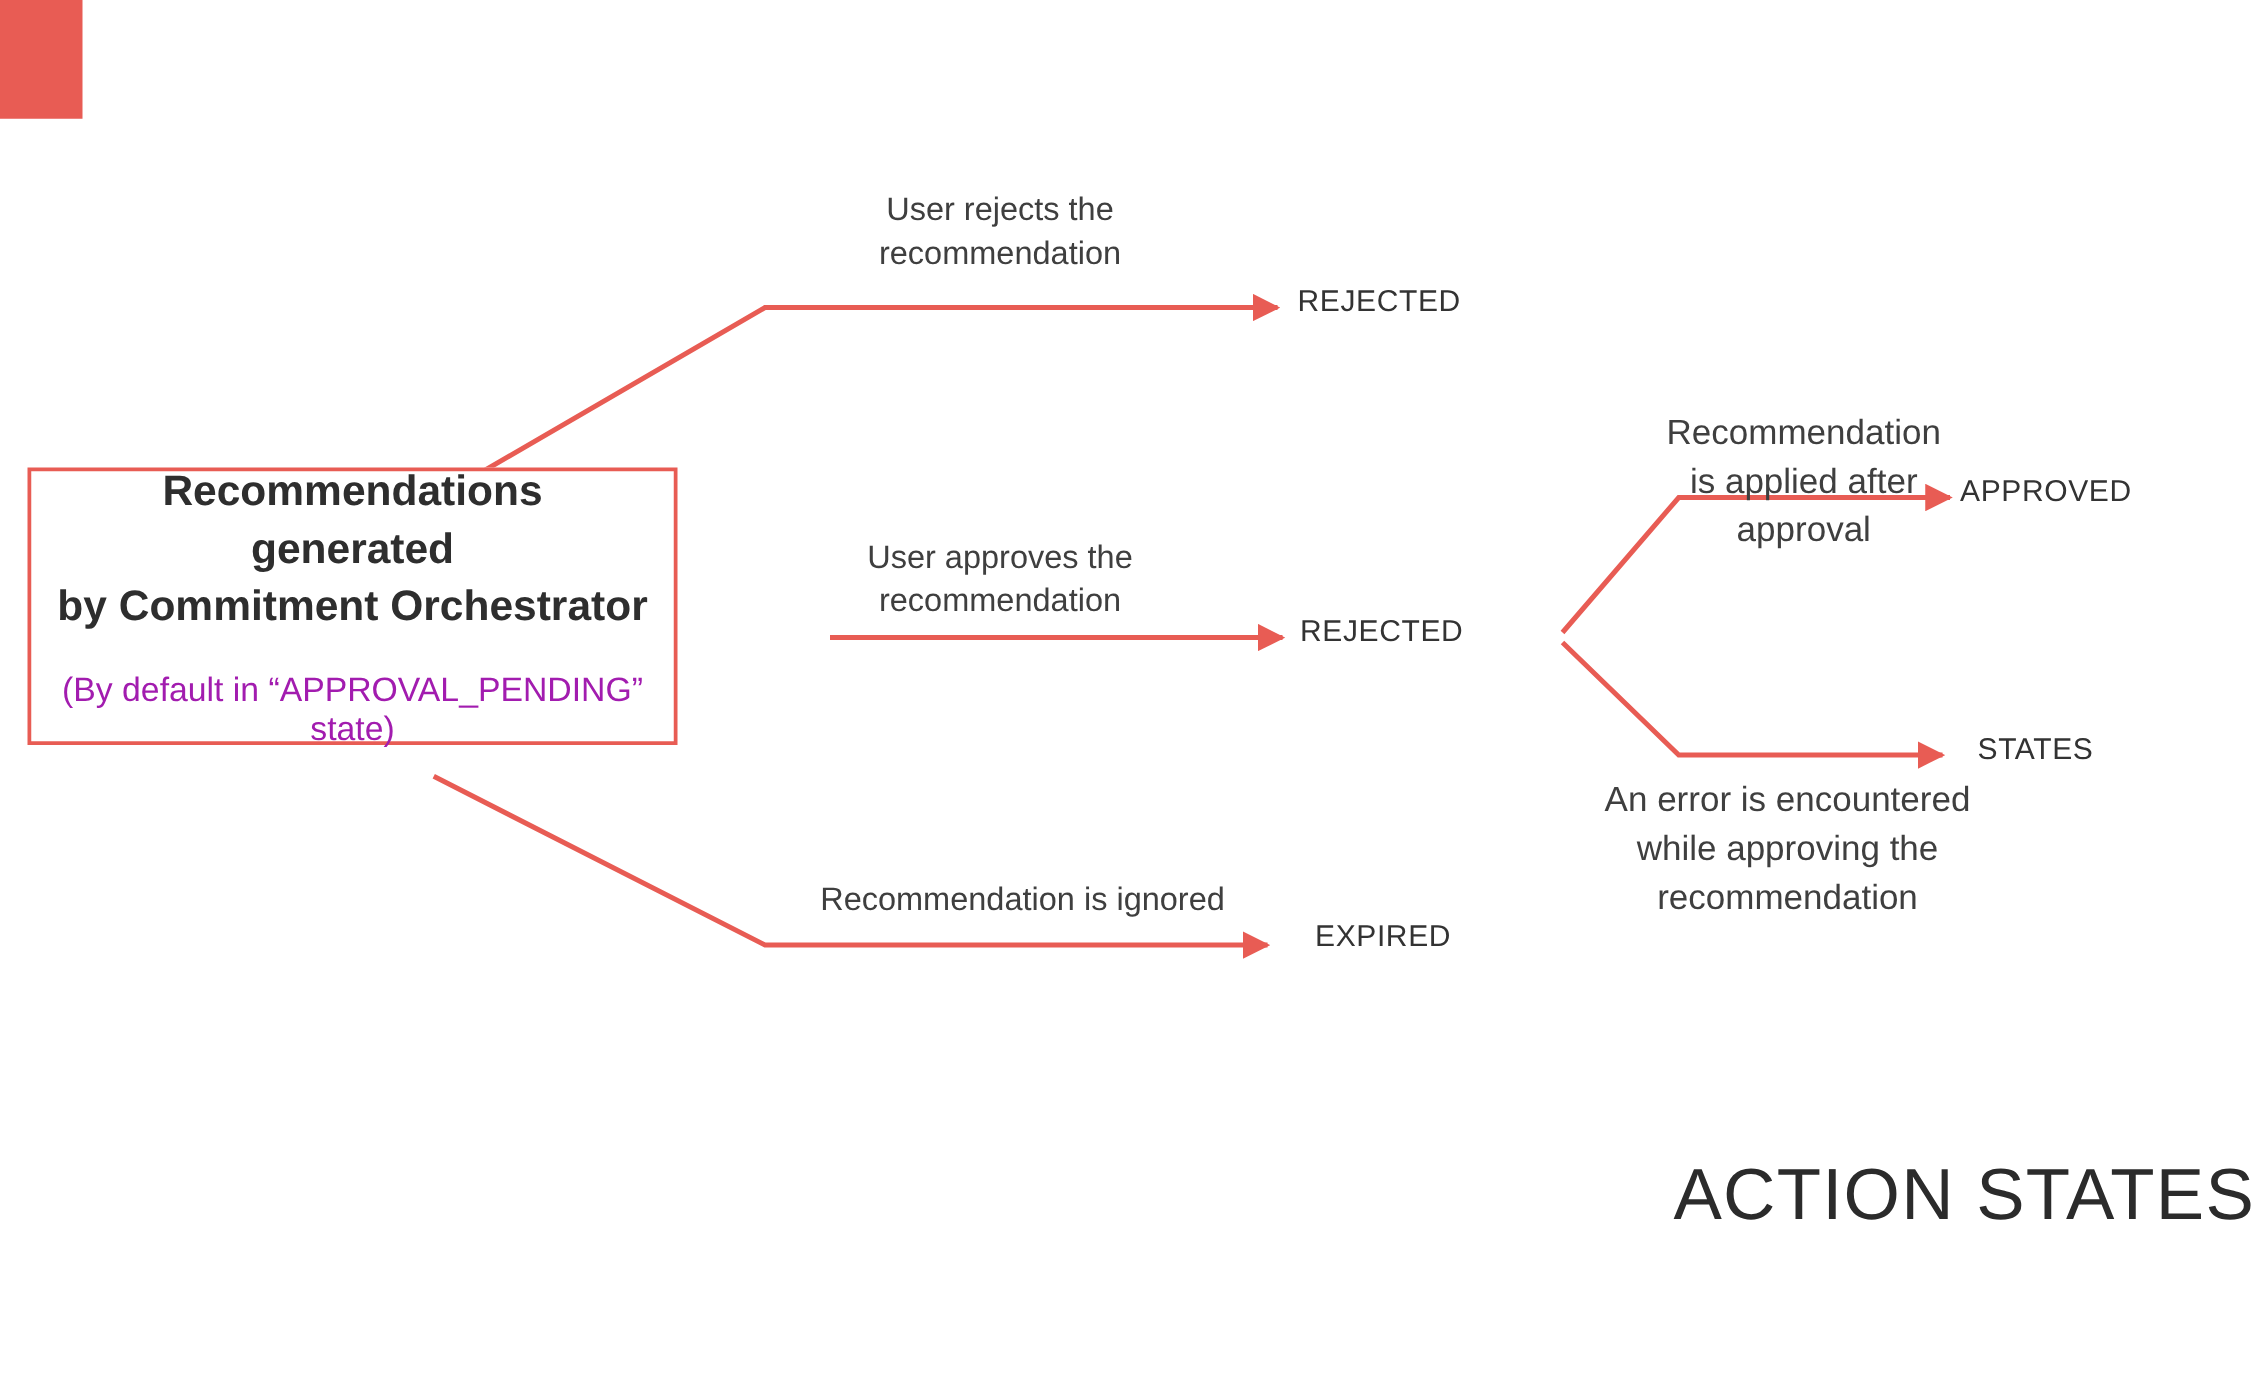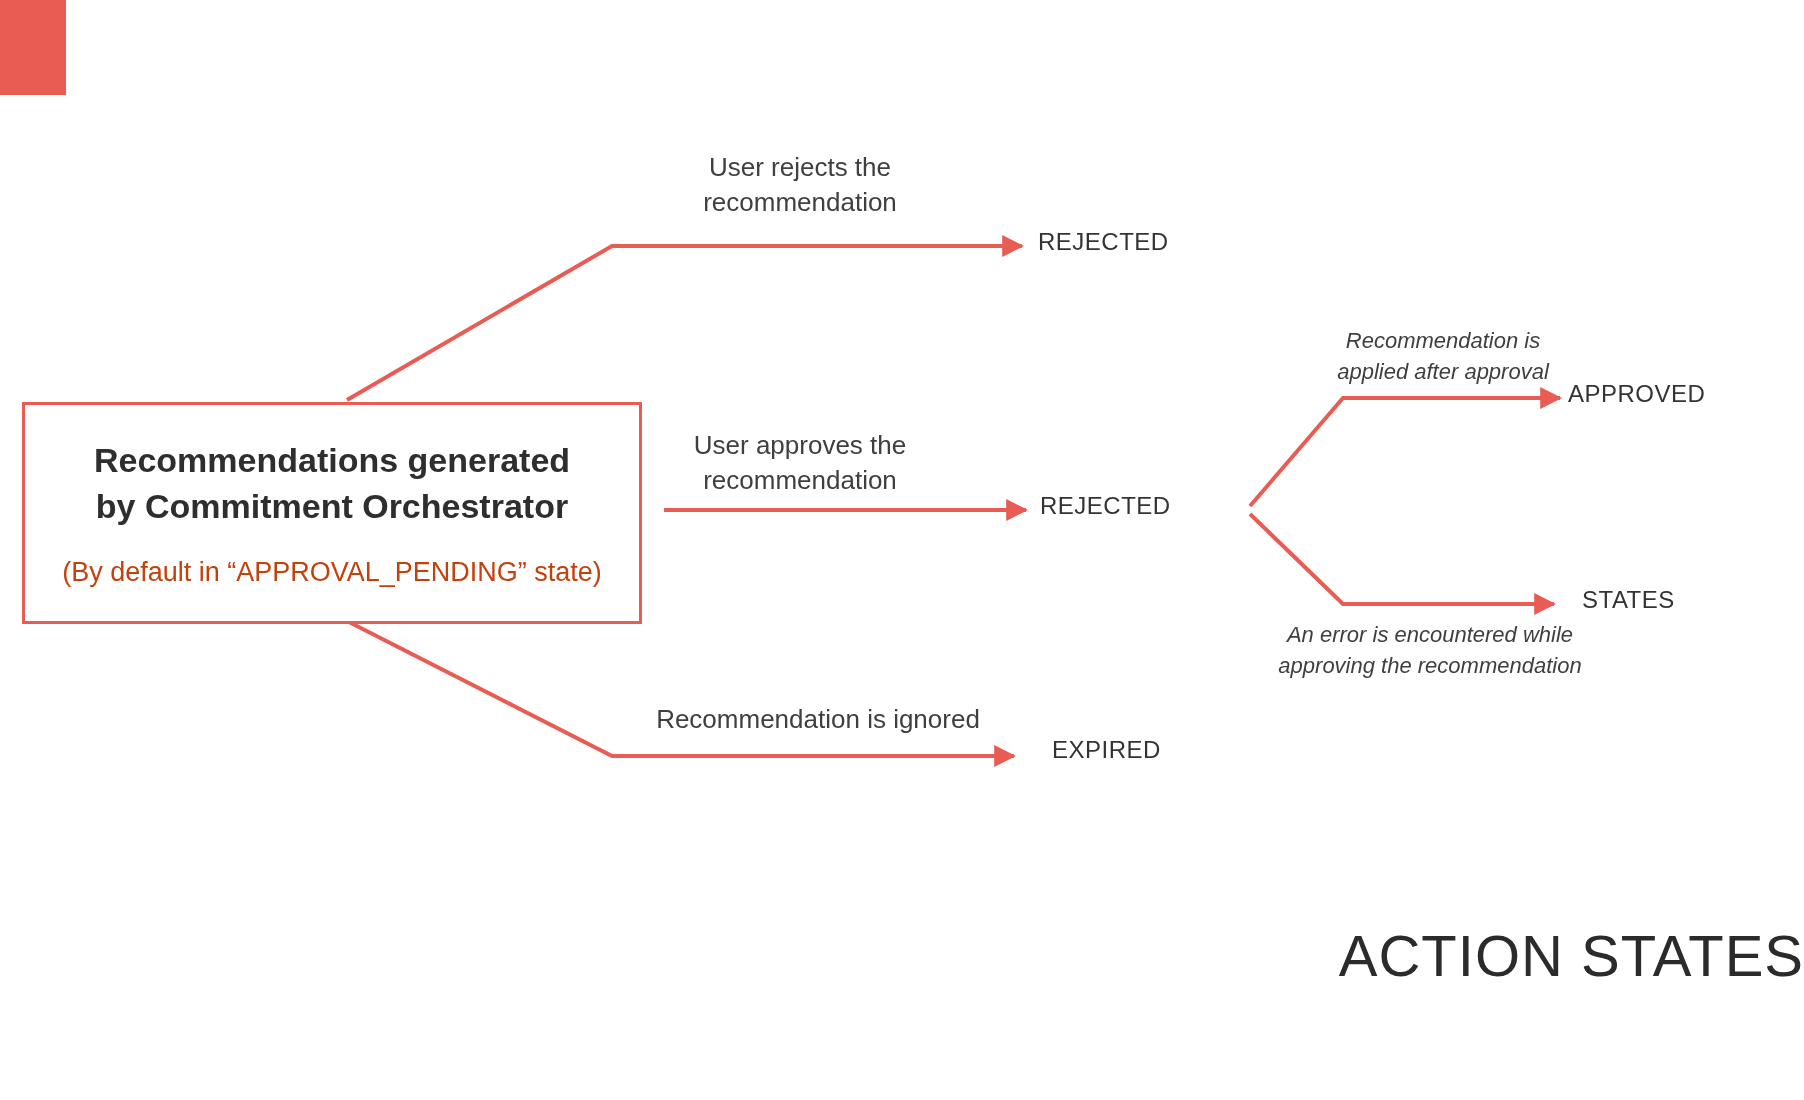--- a/index.html
+++ b/index.html
@@ -35,56 +35,55 @@
   svg.edges polyline {
     fill: none;
     stroke: var(--accent);
     stroke-width: 4;
     stroke-linejoin: miter;
   }
   svg.edges marker path { fill: var(--accent); }
 
   .source-box {
     position: absolute;
-    left: 22px; top: 402px;
-    width: 620px; height: 222px;
+    left: 22px; top: 374px;
+    width: 520px; height: 222px;
     border: 3px solid var(--accent);
     background: #ffffff;
     display: flex;
     flex-direction: column;
     align-items: center;
     justify-content: center;
     text-align: center;
     padding: 10px 20px;
   }
   .source-title {
     font-size: 34px;
     font-weight: 700;
     color: var(--ink);
     line-height: 1.35;
   }
   .source-subtitle {
     margin-top: 28px;
     font-size: 27px;
     font-weight: 400;
-    color: #c2410c;
+    color: #a21caf;
   }
 
   .edge-label {
     position: absolute;
     transform: translateX(-50%);
     text-align: center;
     color: var(--label);
     font-size: 26px;
     line-height: 1.35;
   }
   .edge-label.small {
-    font-size: 22px;
+    font-size: 28px;
     line-height: 1.4;
-    font-style: italic;
   }
   .edge-label.nowrap { white-space: nowrap; }
 
   .state-label {
     position: absolute;
     font-size: 24px;
     font-weight: 400;
     letter-spacing: 0.5px;
     color: #333333;
     white-space: nowrap;

